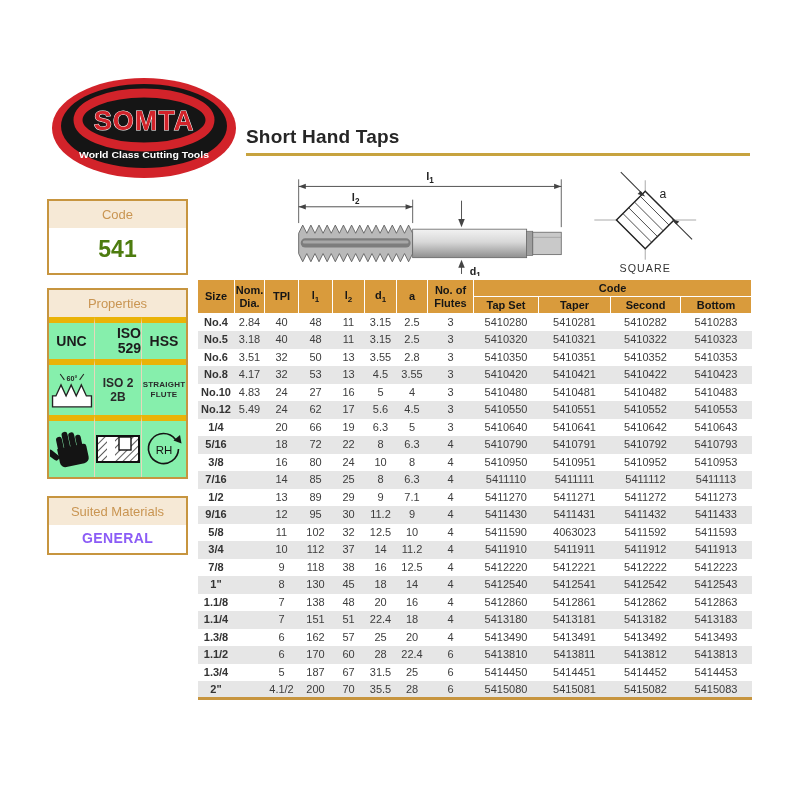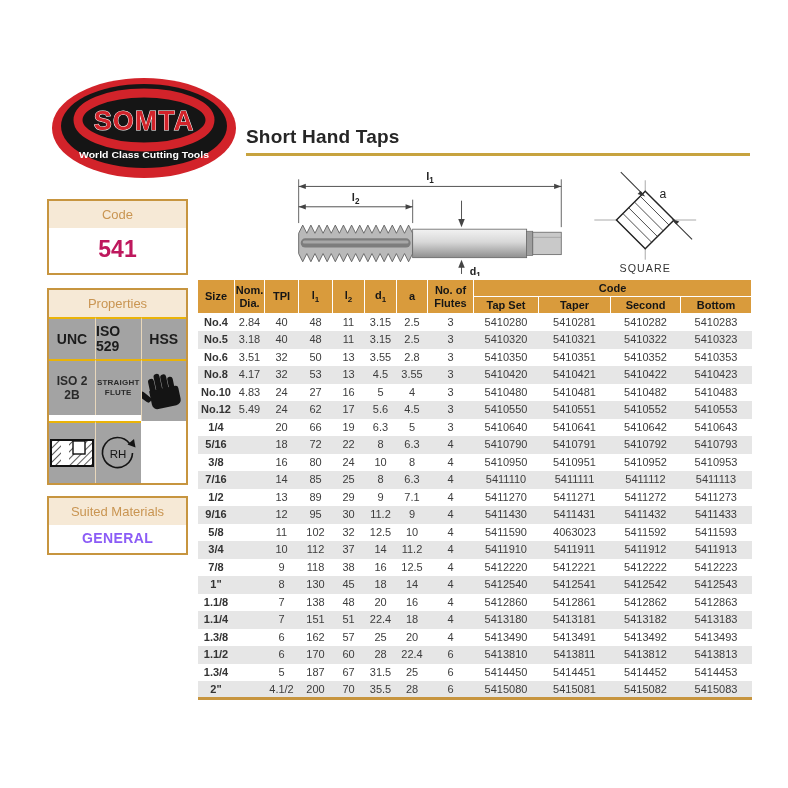--- a/index.html
+++ b/index.html
@@ -24,24 +24,24 @@
   .title-rule{position:absolute;left:246px;top:153px;width:504px;height:3px;background:#C7A33F;}
 
   
   .tap-drawing{position:absolute;left:288px;top:162px;width:288px;height:114px;}
   .square-drawing{position:absolute;left:586px;top:164px;width:148px;height:112px;}
 
   
   .box{position:absolute;left:47px;width:141px;border:2px solid var(--accent);background:#fff;}
   .box-header{background:var(--boxhead-bg);color:var(--boxhead-fg);text-align:center;font-size:13px;padding:6px 0;}
   .code-box{top:199px;}
-  .code-value{text-align:center;font-size:23px;font-weight:bold;color:#be185d;padding:8px 0 10px;}
+  .code-value{text-align:center;font-size:23px;font-weight:bold;color:#4d7c0f;padding:8px 0 10px;}
   .props-box{top:288px;}
   .props-grid{display:grid;grid-template-columns:1fr 1fr 1fr;}
-  .props-cell{border-top:2px solid #eab308;border-left:1px solid #E8D7BB;display:flex;flex-direction:column;align-items:center;justify-content:center;text-align:left;background:#a3a3a3;}
+  .props-cell{border-top:6px solid #eab308;border-left:1px solid #E8D7BB;display:flex;flex-direction:column;align-items:center;justify-content:center;text-align:right;background:#86efac;}
   .props-cell:nth-child(3n+1){border-left:none;}
   .r1{height:42px;font-weight:bold;color:#1c1c1c;font-size:14px;line-height:1.05;}
   .r2{height:56px;font-weight:bold;color:#2a2a2a;}
   .r3{height:62px;}
   .iso2b{font-size:12px;line-height:1.2;}
   .straight-flute{font-size:8px;line-height:1.25;letter-spacing:.2px;}
   .suited-box{top:496px;}
   .suited-value{text-align:center;font-size:14px;font-weight:bold;color:#8b5cf6;padding:5px 0 7px;letter-spacing:.4px;}
 
   
@@ -148,20 +148,28 @@
     <div class="code-value">541</div>
   </div>
 
   <div class="box props-box">
     <div class="box-header">Properties</div>
     <div class="props-grid">
       <div class="props-cell r1">UNC</div>
       <div class="props-cell r1">ISO 529</div>
       <div class="props-cell r1">HSS</div>
 
+      <div class="props-cell r2">
+        <svg width="44" height="40" viewBox="0 0 52 46">
+          <line x1="12" y1="4" x2="17" y2="11" stroke="#222" stroke-width="1.2"></line>
+          <line x1="40" y1="4" x2="35" y2="11" stroke="#222" stroke-width="1.2"></line>
+          <text x="26" y="12" text-anchor="middle" font-size="8.5" font-weight="bold" fill="#222">60°</text>
+          <path d="M3,43 L3,30 L7,30 L13,17 L19,30 L25,17 L31,30 L37,17 L43,30 L49,30 L49,43 Z" fill="#ffffff" stroke="#222" stroke-width="1.6"></path>
+        </svg>
+      </div>
       <div class="props-cell r2 iso2b">
         <span>ISO 2</span>
         <span>2B</span>
       </div>
       <div class="props-cell r2 straight-flute">
         <span>STRAIGHT</span>
         <span>FLUTE</span>
       </div>
 
       <div class="props-cell r3">

